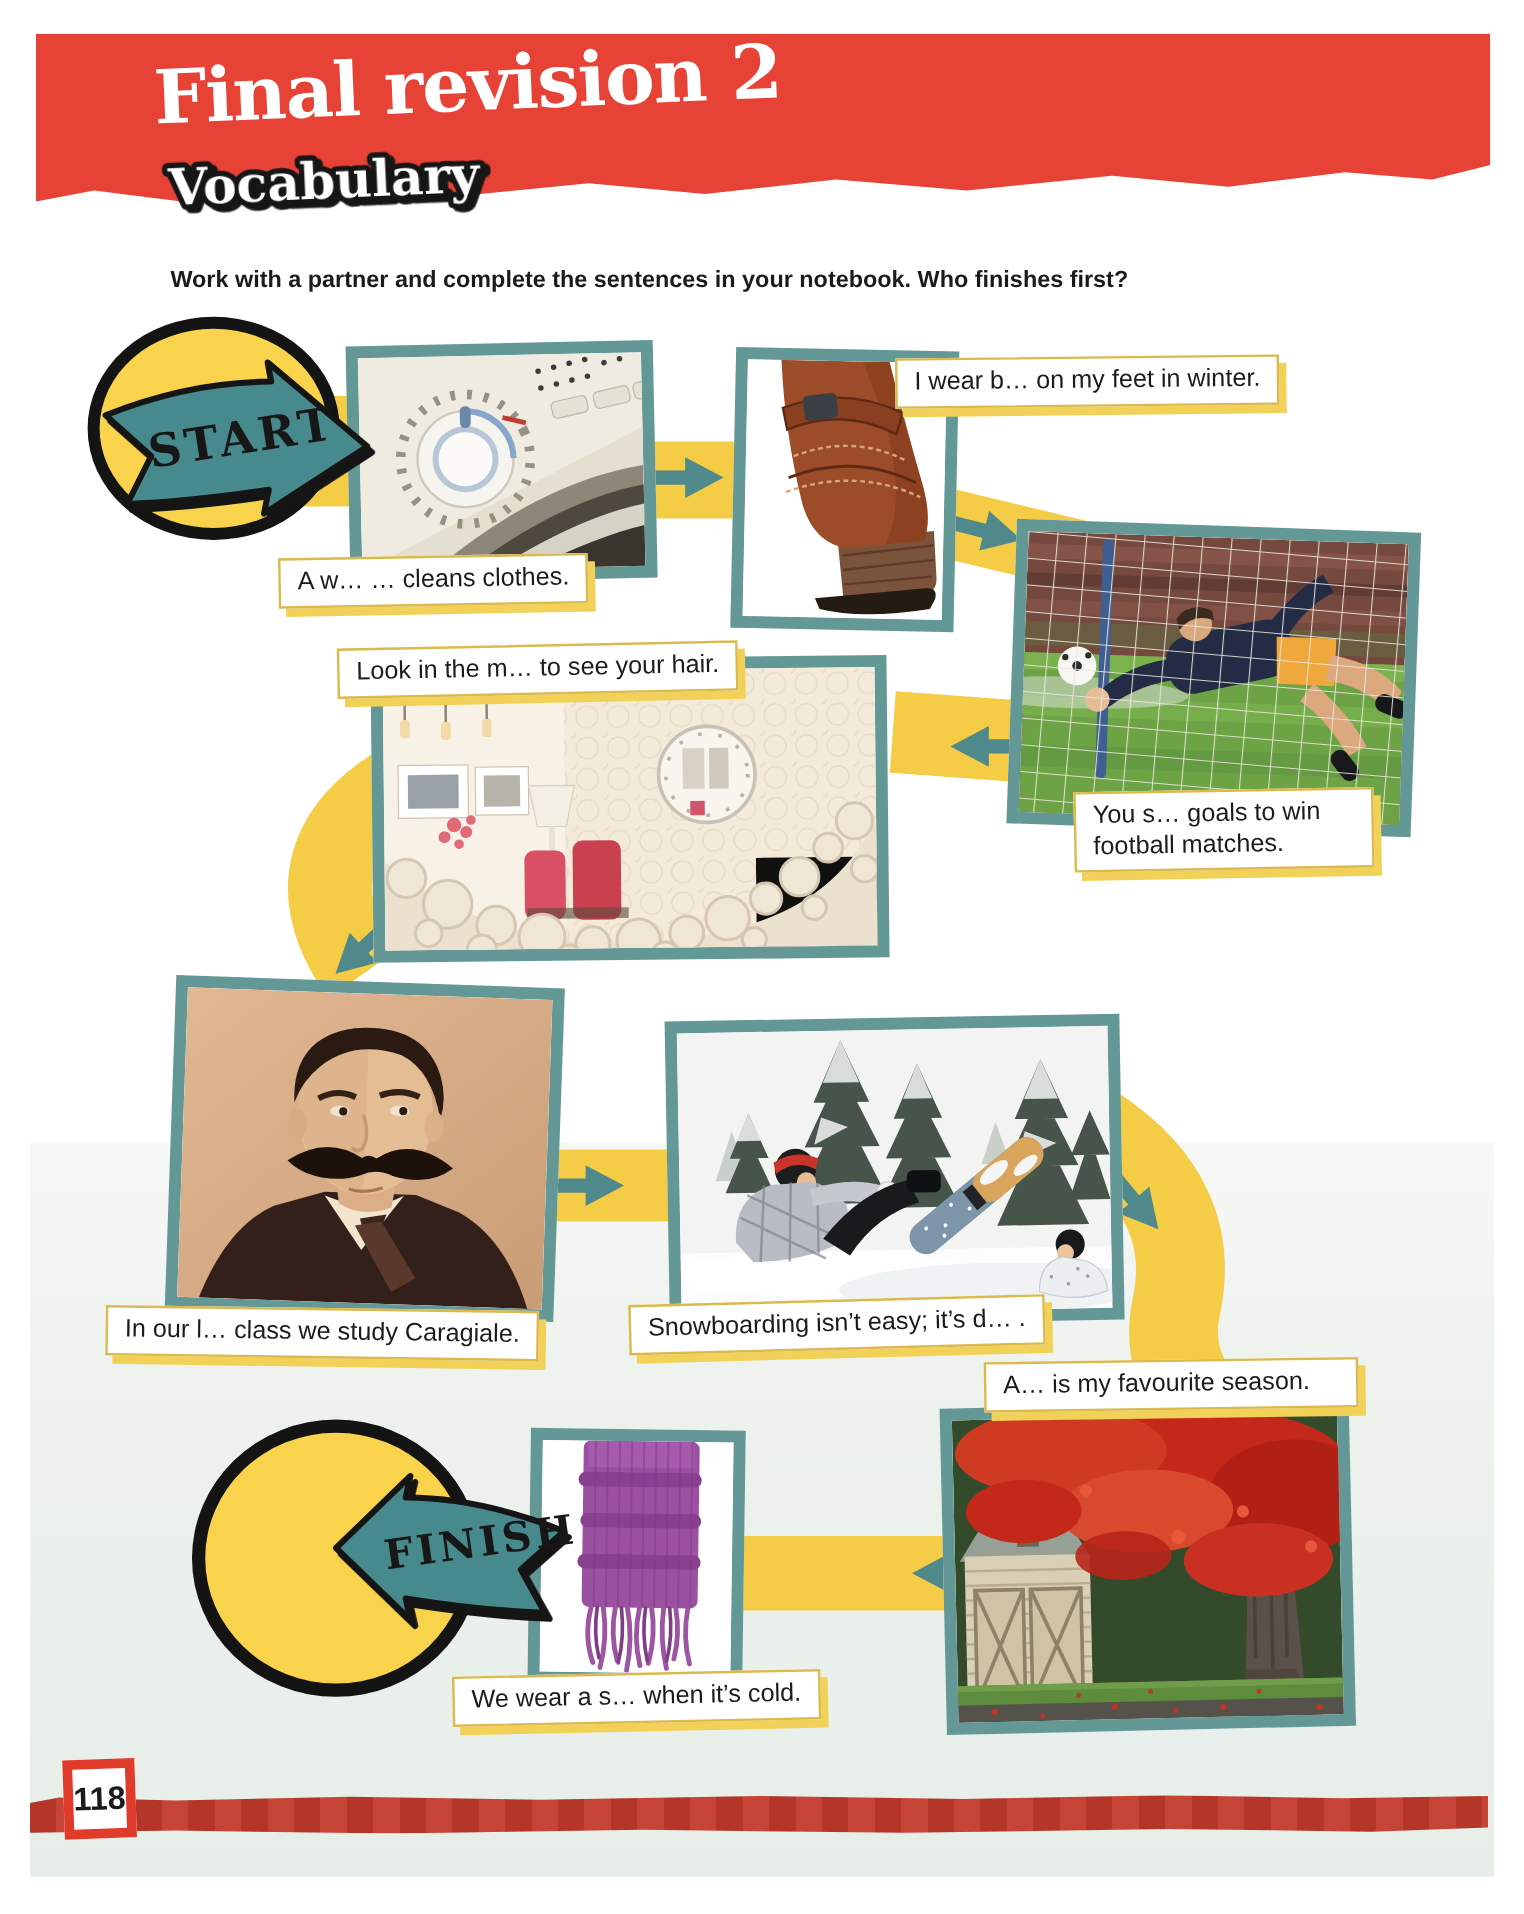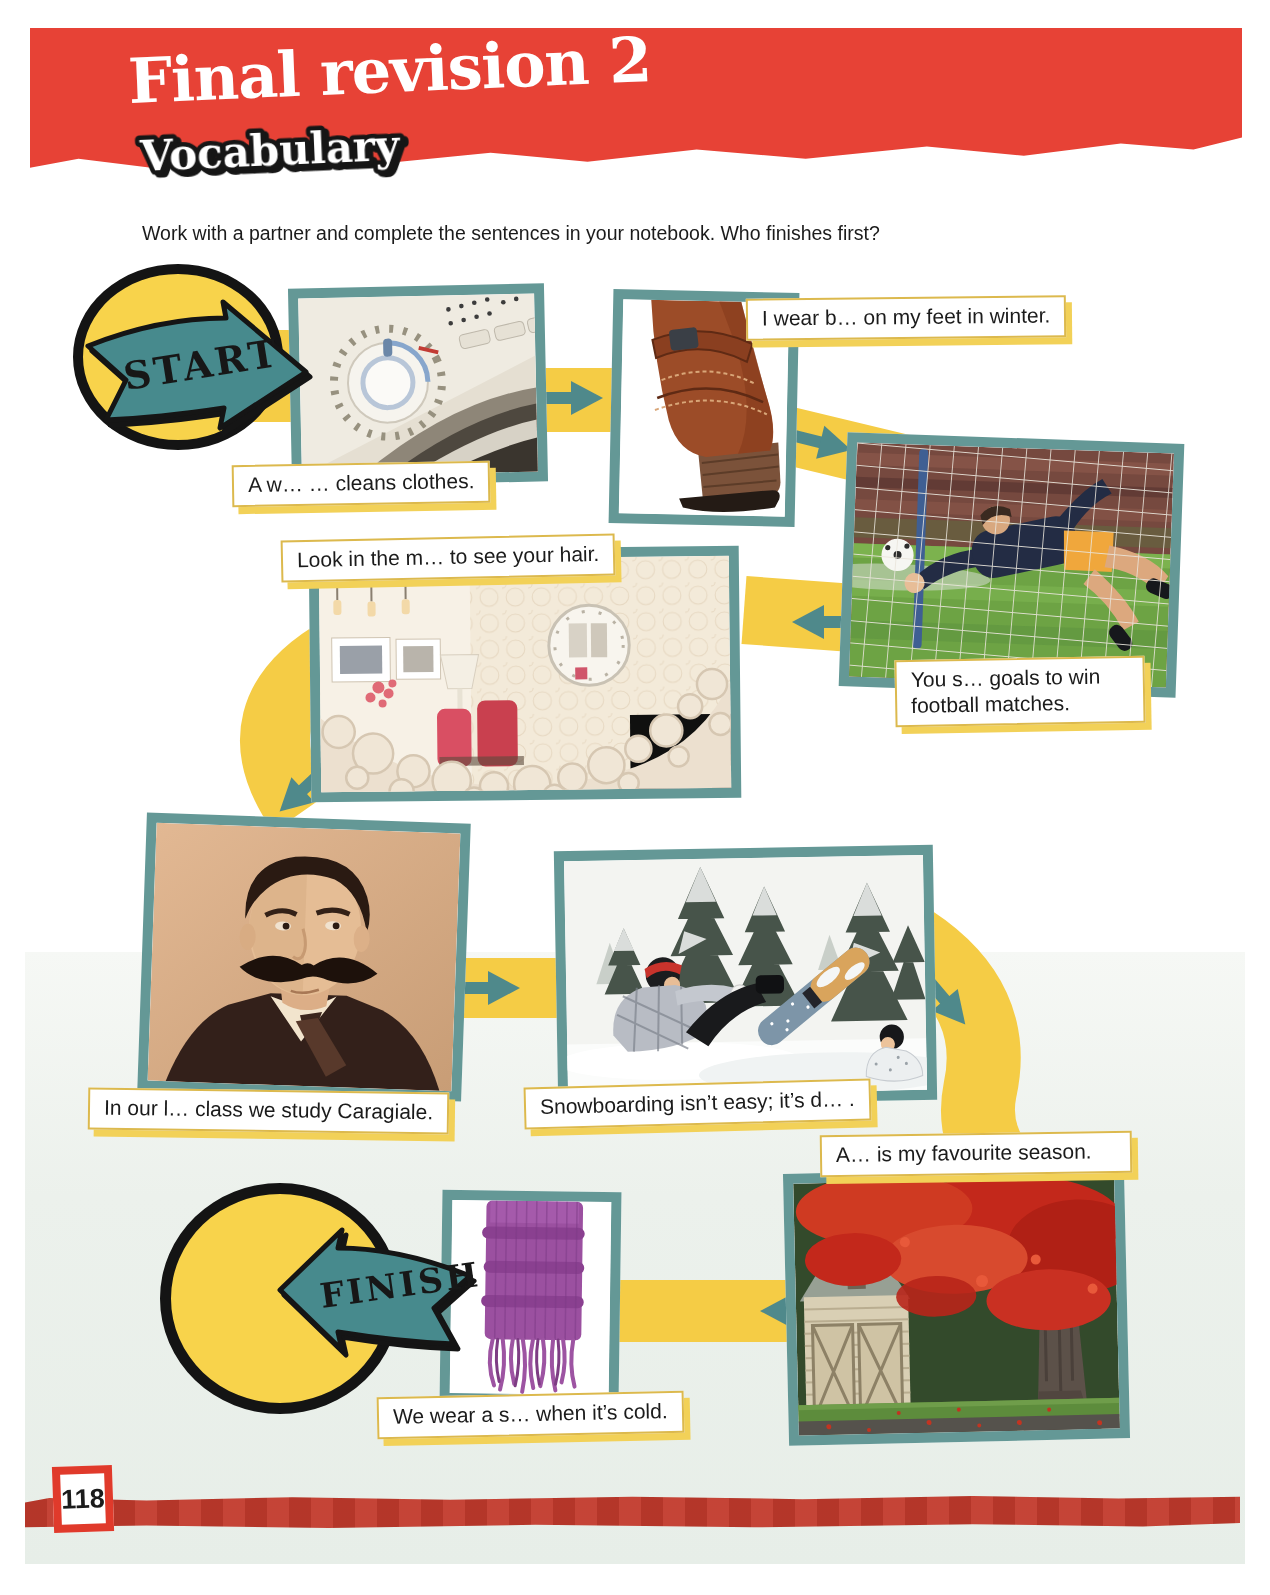--- a/index.html
+++ b/index.html
@@ -8,21 +8,21 @@
   .lower-bg{position:absolute;left:25px;top:952px;width:1220px;height:612px;z-index:0;
       background:linear-gradient(180deg,#f6f8f5 0%,#ecf1ec 40%,#e7eee8 100%);}
   
   .banner{position:absolute;left:30px;top:28px;width:1212px;height:152px;background:#e74236;z-index:1;
       clip-path:polygon(0% 0%,100% 0%,100% 72%,96% 80%,90% 76%,82% 84%,74% 78%,64% 86%,55% 80%,46% 88%,38% 82%,28% 90%,19% 84%,10% 92%,4% 86%,0% 92%);}
   .title{position:absolute;left:128px;top:34px;z-index:2;margin:0;
       font-family:"DejaVu Serif",serif;font-weight:bold;font-size:62px;color:#fff;
       transform:rotate(-2.4deg);letter-spacing:-1px;white-space:nowrap;}
   .vocab-svg{position:absolute;left:130px;top:114px;z-index:2;overflow:visible;}
   .instruction{position:absolute;left:142px;top:222px;width:860px;z-index:2;margin:0;
-      font-size:19.5px;font-weight:normal;}
+      font-size:19.5px;font-weight:bold;}
   
   .path-svg{position:absolute;left:0;top:0;z-index:1;overflow:visible;}
   
   .photo{position:absolute;border:10px solid #649896;background:#fff;box-sizing:border-box;z-index:2;}
   .photo svg{display:block;width:100%;height:100%;}
   
   .caption{position:absolute;background:#fff;border:2.5px solid #dcb94d;box-shadow:6px 7px 0 #f2d158;
       padding:5px 14px 7px;font-size:21px;line-height:1.22;color:#1b1b1b;z-index:3;white-space:nowrap;}
   .caption.wrap{white-space:normal;}
   

